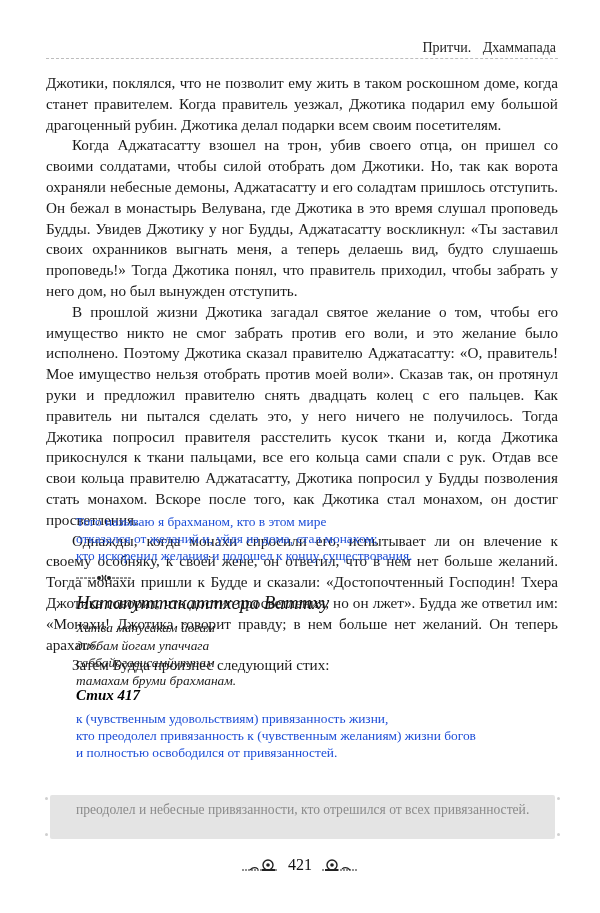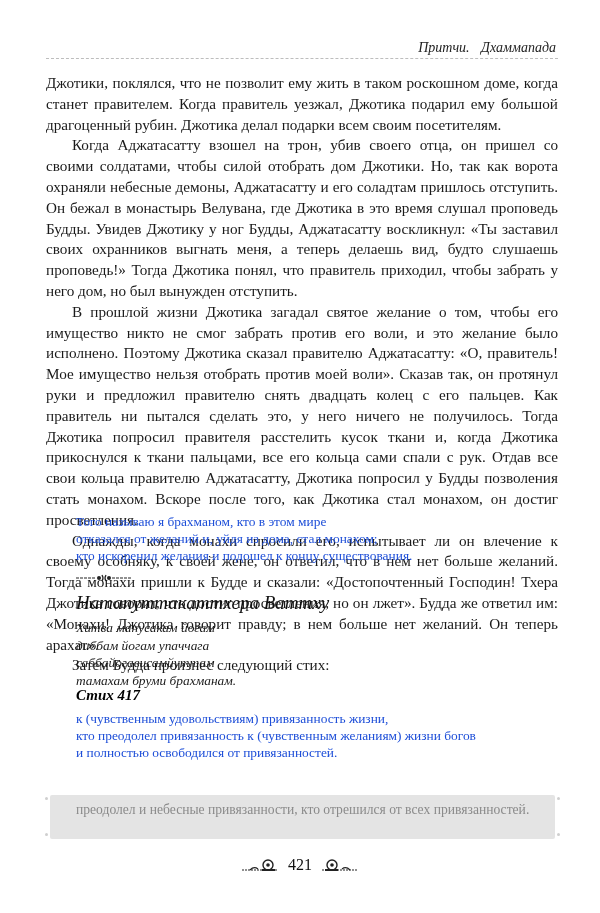--- a/index.html
+++ b/index.html
@@ -2,21 +2,21 @@
 <html><head>
 <meta charset="utf-8">
 <style>
   html, body { margin: 0; padding: 0; background: #ffffff; }
   body {
     width: 600px; height: 913px; position: relative; overflow: hidden;
     font-family: "Liberation Serif", "DejaVu Serif", serif; color: #1a1a1a;
   }
   .running-head {
     position: absolute; top: 40px; right: 44px;
-    font-style: italic; font-size: 14px; color: #222; word-spacing: 8px;
+    font-size: 14px; color: #222; word-spacing: 8px;
   }
   .head-rule {
     position: absolute; top: 58px; left: 46px; width: 512px; height: 0;
     border-top: 1px dashed #bdbdbd;
   }
   .body-text {
     position: absolute; top: 73px; left: 46px; width: 512px;
     font-size: 15.2px; line-height: 20.8px; text-align: justify;
   }
   .body-text p { margin: 0; text-indent: 26px; }

